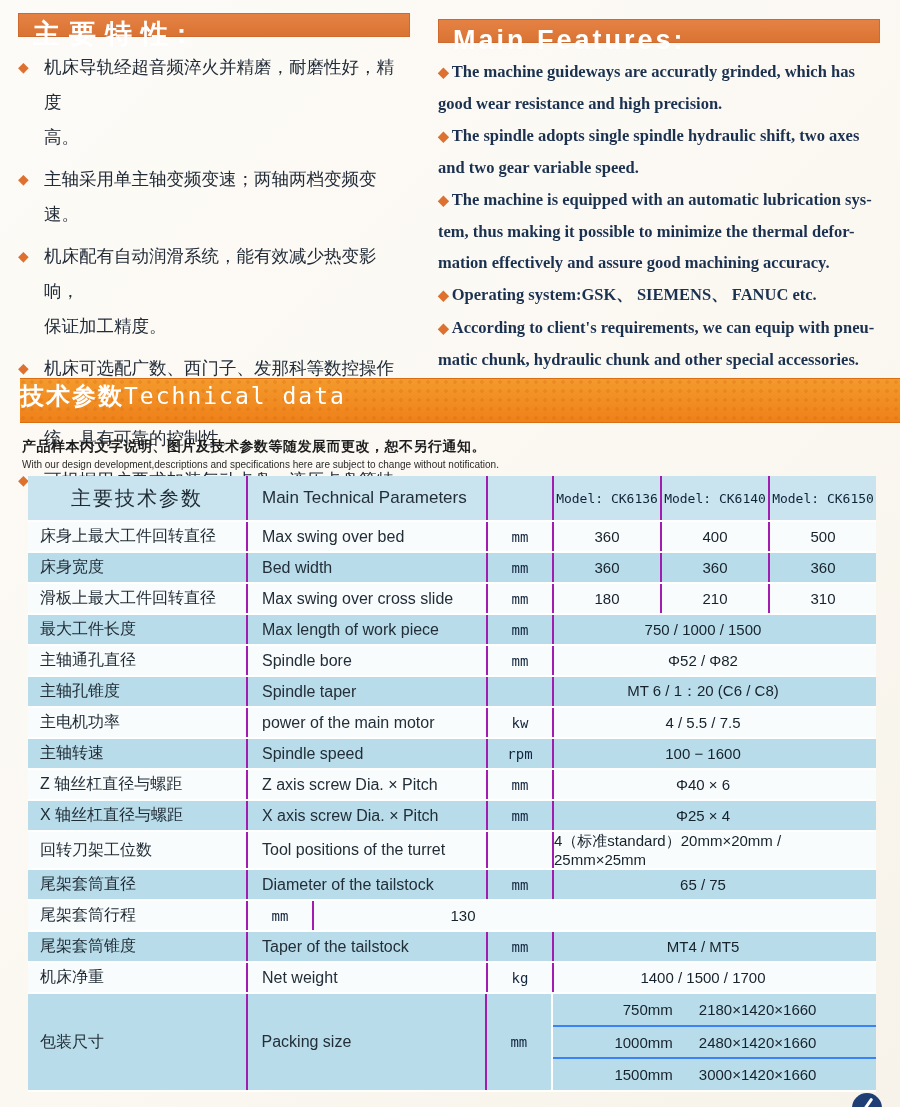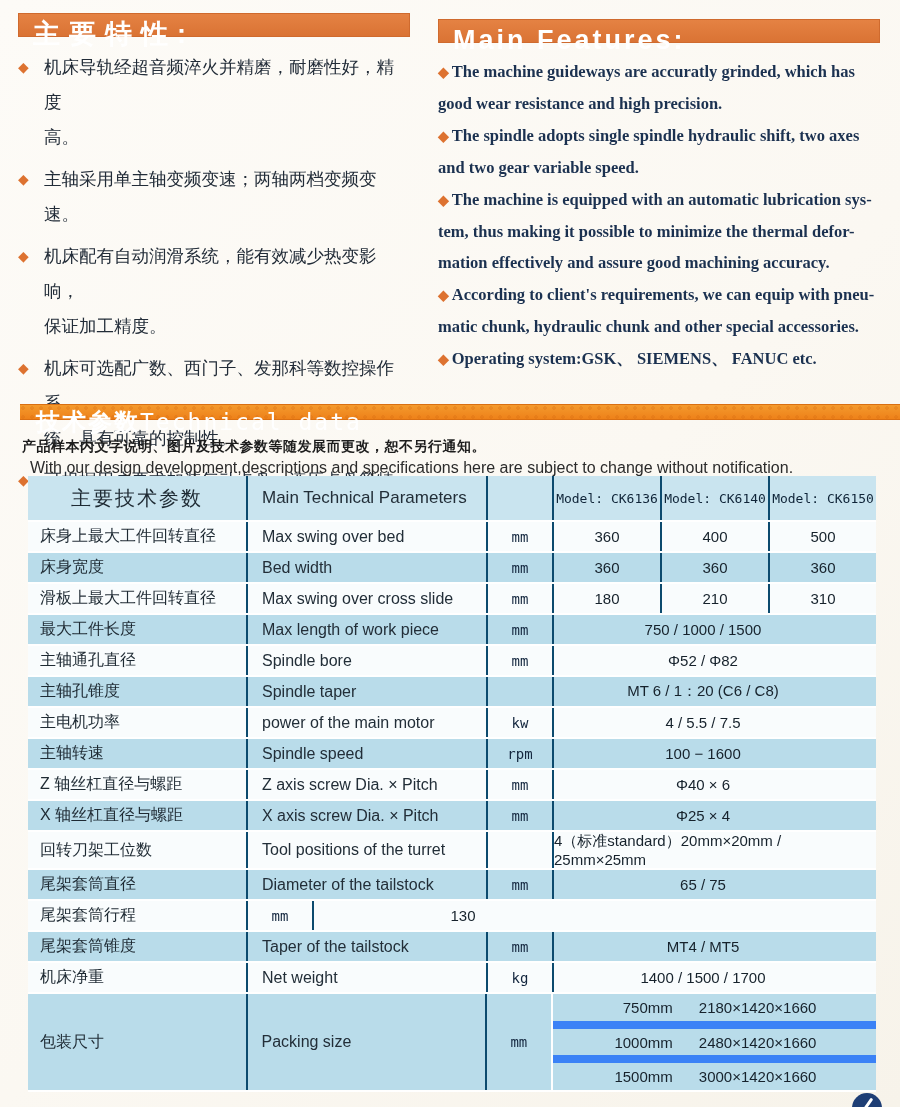--- a/index.html
+++ b/index.html
@@ -31,55 +31,55 @@
   .col-cn .diamond{position:absolute;left:0;top:0;}
   .col-en ul.features li{
     font-family:"Liberation Serif",serif;font-weight:bold;
     font-size:16.5px;line-height:31px;color:#1b3150;margin-bottom:1px;
   }
   .col-en .litext{white-space:pre-line;}
   .diamond{color:#dd7230;font-size:14px;margin-right:3px;}
 
   
   .banner{
-    position:absolute;left:20px;top:404px;right:0;height:16px;
+    position:absolute;left:20px;top:378px;right:0;height:45px;
     background:
       radial-gradient(circle at 3px 3px, rgba(213,105,15,.28) 22%, transparent 23%),
       linear-gradient(180deg,#f49a2d,#ee8119);
     background-size:9px 9px,100% 100%;
     border-top:1px solid #d96f12;border-bottom:1px solid #d96f12;
-    color:#fff;line-height:34px;padding-left:16px;box-sizing:border-box;
+    color:#fff;line-height:34px;box-sizing:border-box;
   }
   .banner .b-cn{font-size:24px;font-weight:bold;letter-spacing:2px;}
   .banner .b-en{font-size:23px;font-family:"DejaVu Sans Mono",monospace;letter-spacing:2px;}
   .notice{position:absolute;left:22px;top:438px;width:840px;}
   .notice .n-cn{font-size:14px;font-weight:600;color:#1d1d1d;letter-spacing:.5px;}
-  .notice .n-en{font-size:16px;color:#2b2b2b;margin-top:3px;margin-left:8px;}
+  .notice .n-en{font-size:10px;color:#2b2b2b;margin-top:3px;}
 
   
   .spec-table{position:absolute;left:28px;top:476px;width:848px;font-size:15px;}
   .trow{display:flex;align-items:stretch;border-bottom:2px solid #fff;}
   .trow.white{background:#f9fcfd;}
   .trow.blue{background:#b9dcea;}
   .trow.thead{background:#c9e4ef;height:44px;}
   .cell{display:flex;align-items:center;box-sizing:border-box;min-height:29px;}
-  .cell + .cell{border-left:2px solid #0c4a6e;}
+  .cell + .cell{border-left:2px solid #a21caf;}
   .c-cn{width:218px;padding-left:12px;font-size:16px;color:#1e2a33;}
   .c-en{width:240px;padding-left:14px;font-size:16px;color:#222e38;}
   .c-unit{width:66px;justify-content:center;
     font-family:"DejaVu Sans Mono",monospace;font-size:14px;color:#14273f;}
   .c-m{width:108px;justify-content:center;color:#16222c;}
   .c-span{width:300px;justify-content:center;color:#16222c;}
   .thead .c-cn{justify-content:center;padding-left:0;font-size:20px;letter-spacing:2px;}
   .thead .c-en{font-size:17px;}
   .thead .c-m{font-family:"DejaVu Sans Mono",monospace;font-size:13px;color:#0f2438;}
   
   .packing .c-cn,.packing .c-en,.packing .c-unit{min-height:96px;}
   .pack-rows{width:324px;display:flex;flex-direction:column;border-left:2px solid #fff;}
-  .pack-row{flex:1;display:flex;align-items:center;border-bottom:8px solid #3b82f6;}
+  .pack-row{flex:1;display:flex;align-items:center;border-bottom:2px solid #3b82f6;}
   .pack-row:last-child{border-bottom:none;}
   .pack-label{width:120px;text-align:right;color:#16222c;}
   .pack-dims{padding-left:26px;color:#16222c;}
 
   
   .badge{position:absolute;left:852px;top:1093px;width:30px;height:30px;border-radius:50%;
     background:#1e3e75;}
   .badge::after{content:"";position:absolute;left:14px;top:4px;width:3px;height:16px;
     background:#fff;transform:rotate(35deg);border-radius:2px;}
 </style>
@@ -106,23 +106,23 @@
   <div class="col-en">
     <div class="title-bar en">Main Features:</div>
     <ul class="features" id="list-en">
         <li><span class="diamond">◆</span><span class="litext">The machine guideways are accuratly grinded, which has
 good wear resistance and high precision.</span></li>
         <li><span class="diamond">◆</span><span class="litext">The spindle adopts single spindle hydraulic shift, two axes
 and two gear variable speed.</span></li>
         <li><span class="diamond">◆</span><span class="litext">The machine is equipped with an automatic lubrication sys-
 tem, thus making it possible to minimize the thermal defor-
 mation effectively and assure good machining accuracy.</span></li>
+        <li><span class="diamond">◆</span><span class="litext">Operating system:GSK、 SIEMENS、 FANUC etc.</span></li>
         <li><span class="diamond">◆</span><span class="litext">According to client's requirements, we can equip with pneu-
 matic chunk, hydraulic chunk and other special accessories.</span></li>
-        <li><span class="diamond">◆</span><span class="litext">Operating system:GSK、 SIEMENS、 FANUC etc.</span></li>
       </ul>
   </div>
 
   <div class="banner">
     <span class="b-cn">技术参数</span><span class="b-en">Technical data</span>
   </div>
 
   <div class="notice">
     <div class="n-cn">产品样本内文字说明、图片及技术参数等随发展而更改，恕不另行通知。</div>
     <div class="n-en">With our design development,descriptions and specifications here are subject to change without notification.</div>

